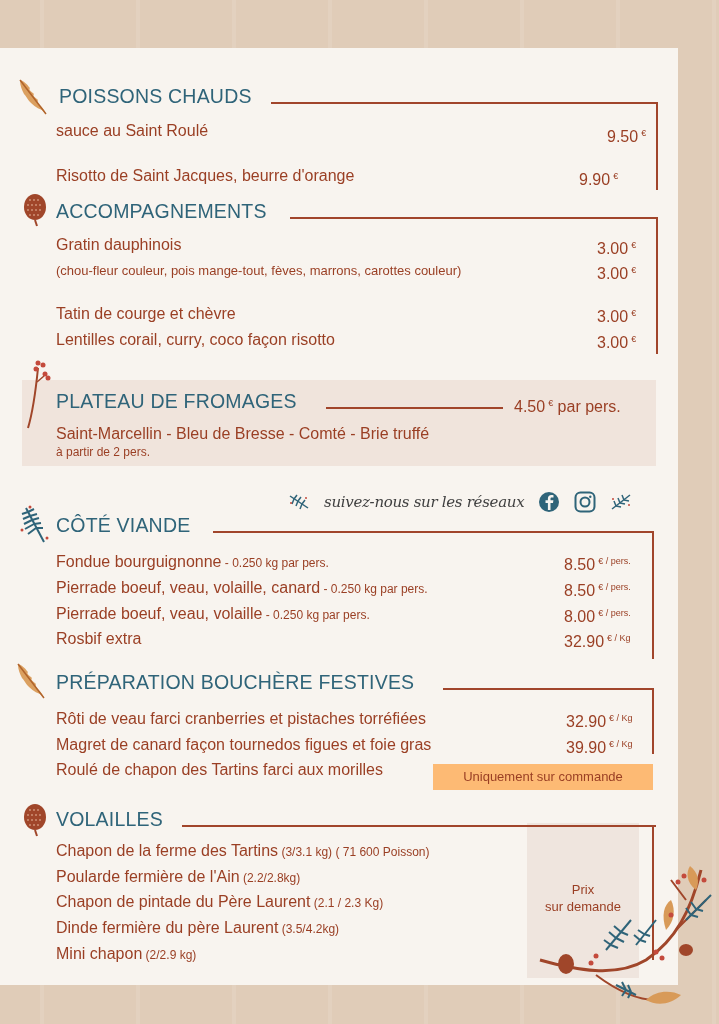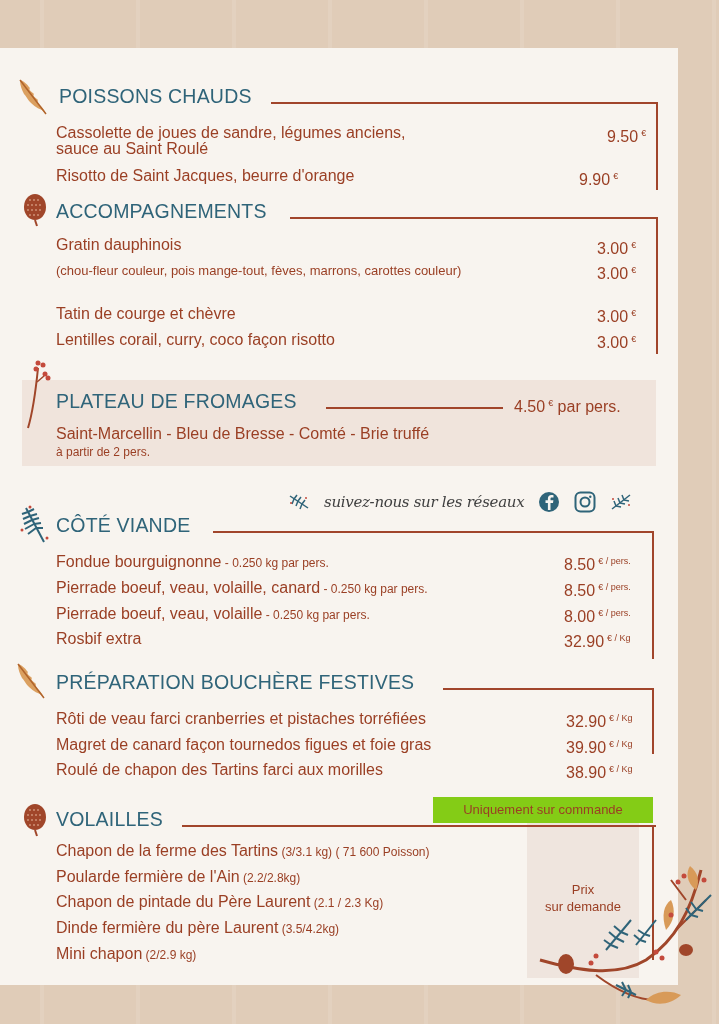--- a/index.html
+++ b/index.html
@@ -75,23 +75,23 @@
   }
   .social .script {
     font-family: "DejaVu Serif", serif;
     font-style: italic;
     font-size: 15px;
     color: #404040;
     letter-spacing: -0.3px;
   }
   .order-tag {
     position: absolute;
-    left: 433px; top: 797px;
+    left: 433px; top: 764px;
     width: 220px; height: 26px;
-    background: #84cc16;
+    background: #fdba74;
     font-size: 13px;
     color: #9a3f24;
     text-align: center;
     line-height: 26px;
   }
   .price-box {
     position: absolute;
     left: 527px; top: 823px;
     width: 112px; height: 155px;
     background: #efe5de;
@@ -112,21 +112,20 @@
 
 <svg class="sec-icon" style="left:16px;top:76px;" viewBox="0 0 34 40">
   <path d="M4 4 C10 6 12 10 14 12 C12 14 16 16 18 18 C16 20 20 22 22 24 C20 27 25 29 28 34 L30 38 L26 34 C20 32 16 28 14 26 C12 24 10 20 8 18 C6 14 4 10 4 4Z" fill="#dba060"></path>
   <path d="M4 4 L30 38" stroke="#b0632b" stroke-width="1.5"></path>
 </svg>
 <div class="sec-title" style="left:59px;top:85px;">POISSONS CHAUDS</div>
 <div class="sec-line" style="left:271px;top:102px;width:387px;"></div>
 <div class="sec-vline" style="left:656px;top:102px;height:88px;"></div>
 
 <div class="row" style="top:124px;">
-  <div>Cassolette de joues de sandre, légumes anciens,</div>
   <div style="margin-top:-2px;">sauce au Saint Roulé</div>
 </div>
 <div class="price" style="left:607px;top:124px;"><span>9.50</span><span class="unit">€</span></div>
 
 <div class="row" style="top:167px;"><span>Risotto de Saint Jacques, beurre d'orange</span></div>
 <div class="price" style="left:579px;top:167px;"><span>9.90</span><span class="unit">€</span></div>
 
 <svg class="sec-icon" style="left:20px;top:190px;" viewBox="0 0 34 40">
   <ellipse cx="15" cy="17" rx="11" ry="13" fill="#a0462a"></ellipse>
   <path d="M9 10 L21 10 M7 15 L23 15 M7 20 L23 20 M9 25 L21 25" stroke="#e6b59a" stroke-width="1" stroke-dasharray="2 2"></path>

